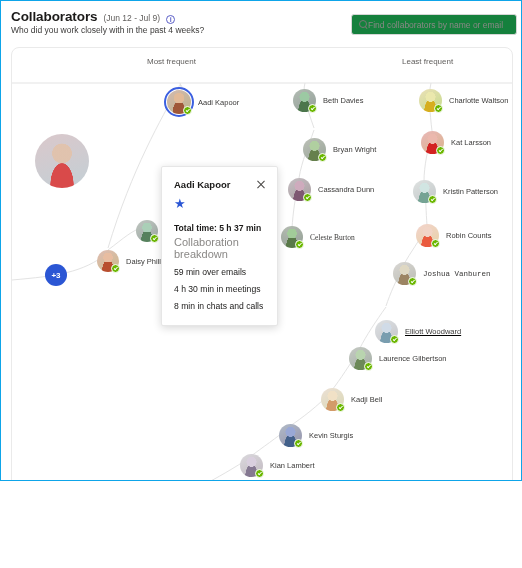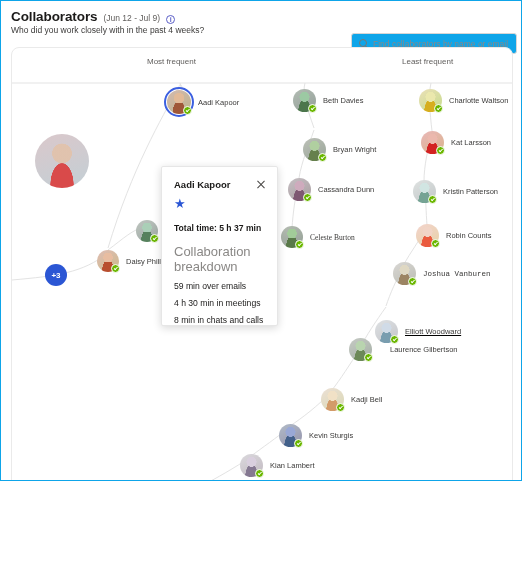--- a/index.html
+++ b/index.html
@@ -40,24 +40,23 @@
     position: relative; top: 1px;
   }
   .subtitle {
     position: absolute; left: 10px; top: 24px;
     font-size: 8.5px; color: #3b3a39;
   }
   .search-box {
     position: absolute; right: 6px; top: 13px;
     width: 166px; height: 21px;
     border: 1px solid #d6d6d6; border-radius: 3px;
-    background: #0ea5e9;
-    display: flex; align-items: center; gap: 5px;
+    background: #15803d;
+    display: flex; align-items: center; 
     padding: 0 7px;
-    margin-top: 19px;
   }
   .search-icon {
     width: 9px; height: 9px; flex: none;
     position: relative;
   }
   .search-icon::before {
     content: ""; position: absolute; left: 0; top: 0;
     width: 6px; height: 6px; border: 1.1px solid #797775; border-radius: 50%;
   }
   .search-icon::after {
@@ -162,21 +161,21 @@
   }
   .close-icon::before { transform: rotate(45deg); }
   .close-icon::after  { transform: rotate(-45deg); }
   .star-big {
     margin-top: 7px; color: #2b56d4; font-size: 13px; line-height: 13px;
   }
   .pop-total {
     margin-top: 13px; font-size: 8.6px; font-weight: bold; color: #1b1a19;
   }
   .pop-breakdown-label {
-    margin-top: 11px; font-size: 13px; color: #8a8886;
+    margin-top: 3px; font-size: 11px; color: #8a8886;
   }
   .pop-item { margin-top: 7px; font-size: 8.6px; color: #1b1a19; }
 
   
   .footer {
     position: absolute; left: 10px; top: 538px;
     width: 502px; height: 24px;
     display: flex; align-items: center; justify-content: space-between;
   }
   .about-link {
@@ -342,21 +341,21 @@
         </div>
         <div class="node" style="left: 363px; top: 272px; text-decoration: underline;">
           <div class="avatar-wrap">
             <div class="avatar" style="width: 23px; height: 23px; background: radial-gradient(circle at 50% 34%, rgb(208, 219, 231) 0px, rgb(208, 219, 231) 26%, transparent 27%), radial-gradient(at 50% 100%, rgb(121, 157, 175) 0px, rgb(121, 157, 175) 38%, transparent 39%), linear-gradient(150deg, rgb(222, 225, 227), rgb(196, 197, 202));"></div>
             <div class="presence"></div>
           </div>
           <div class="node-label">
             <span>Elliott Woodward</span>
           </div>
         </div>
-        <div class="node" style="left: 337px; top: 290px; gap: 11px;">
+        <div class="node" style="left: 337px; top: 299px;">
           <div class="avatar-wrap">
             <div class="avatar" style="width: 23px; height: 23px; background: radial-gradient(circle at 50% 34%, rgb(185, 212, 175) 0px, rgb(185, 212, 175) 26%, transparent 27%), radial-gradient(at 50% 100%, rgb(108, 137, 88) 0px, rgb(108, 137, 88) 38%, transparent 39%), linear-gradient(150deg, rgb(198, 202, 196), rgb(163, 174, 164));"></div>
             <div class="presence"></div>
           </div>
           <div class="node-label">
             <span>Laurence Gilbertson</span>
           </div>
         </div>
         <div class="node" style="left: 309px; top: 340px;">
           <div class="avatar-wrap">

